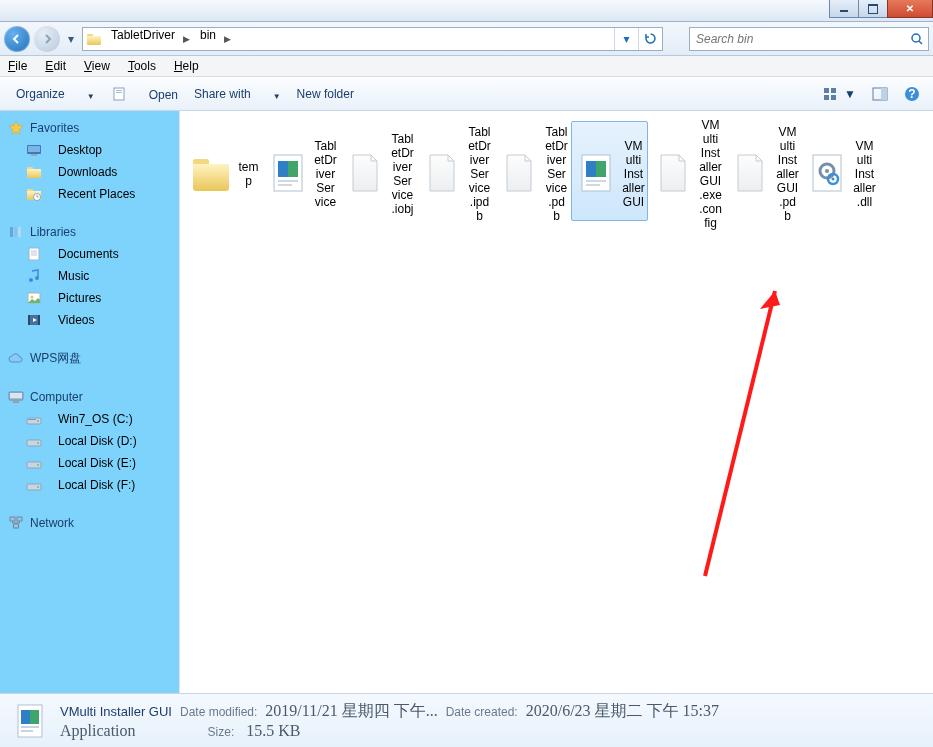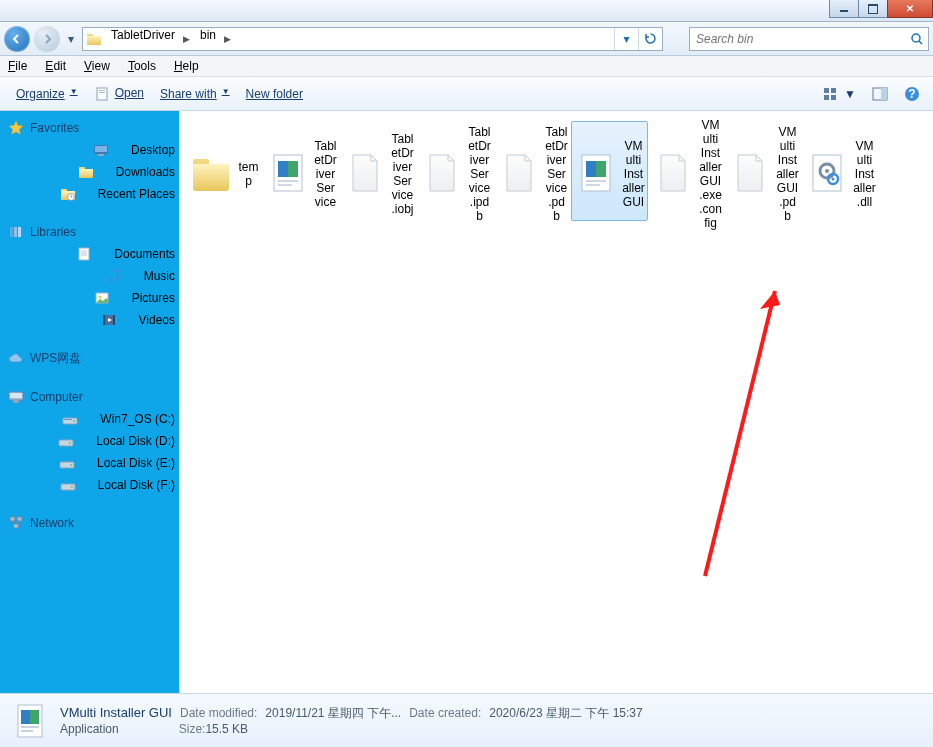--- a/index.html
+++ b/index.html
@@ -30,52 +30,52 @@
 .searchbox input { flex:1; border:none; outline:none; padding:0 6px; color:#6d6d6d; font-style:italic; background:transparent; }
 .searchbox .sicon { width:22px; color:#1f6fb8; display:flex; align-items:center; justify-content:center; }
 
 
 .menubar { height:21px; background:#f4f5f6; border-bottom:1px solid #dadee3; display:flex; align-items:center; padding-left:0; gap:2px; }
 .menuitem { padding:2px 8px; }
 .menuitem u { text-decoration:underline; }
 
 
 .toolbar { height:34px; background:linear-gradient(#fbfdff,#e9f1fa); border-bottom:1px solid #c9d6e4; display:flex; align-items:center; padding:0 8px; }
-.tbtn { padding:4px 8px; color:#1a3e6e; display:flex; align-items:flex-start; gap:5px; border-radius:2px;text-decoration:underline; }
+.tbtn { padding:4px 8px; color:#1a3e6e; display:flex; align-items:flex-end; gap:22px; border-radius:2px; }
 .tbtn .tri { font-size:8px; color:#1a3e6e; }
 .tb-spacer { flex:1; }
 .tb-right { display:flex; align-items:center; gap:6px; }
 .tb-iconbtn { padding:3px 5px; color:#1a3e6e; display:flex; align-items:center; gap:3px; }
 
 
 .body { display:flex; height:calc(747px - 22px - 34px - 21px - 34px - 54px); position:relative; }
-.sidebar { width:180px; background:#0ea5e9; border-right:1px solid #dfe5ec; overflow-y:auto; padding:6px 0 6px 4px; }
+.sidebar { width:180px; background:#7dd3fc; border-right:1px solid #dfe5ec; overflow-y:auto; padding:6px 0 6px 4px; }
 .sb-group { margin-bottom:16px; }
 .sb-header { display:flex; align-items:center; gap:6px; padding:3px 4px; font-size:12px; color:#1a3e6e; }
 .sb-header svg, .sb-item svg { flex-shrink:0; }
-.sb-item { display:flex; align-items:center; gap:22px; padding:3px 4px 3px 22px; color:#000;justify-content:flex-end; }
+.sb-item { display:flex; align-items:center; gap:16px; padding:3px 4px 3px 22px; color:#000; }
 
 .content { flex:1; background:#fff; padding:10px 6px; display:flex; flex-wrap:wrap; align-content:flex-start; gap:0; position:relative; }
 .fileitem { width:77px; height:100px; display:flex; flex-direction:row; align-items:center; padding-top:4px; text-align:center; border:1px solid transparent; border-radius:2px; }
 .fileitem.selected { background:linear-gradient(#e6f2fd,#cde7fb); border-color:#7fb6e8; }
 .fileitem .ficon { width:48px; height:48px; display:flex; align-items:center; justify-content:center; }
 .fileitem .flabel { font-size:12px; line-height:14px; margin-top:2px; word-break:break-word; padding:0 2px; }
 
 
 .arrow-annot { position:absolute; left:520px; top:170px; width:90px; height:300px; pointer-events:none; }
 
 
 .detailspane { height:54px; background:linear-gradient(#f4f9fe,#e7f1fb); border-top:1px solid #c9d6e4; display:flex; align-items:center; padding:4px 10px; gap:10px; }
 .dp-icon { width:40px; height:40px; }
 .dp-text { display:flex; flex-direction:column; justify-content:center; }
 .dp-row1 { display:flex; align-items:baseline; gap:8px; }
 .dp-title { font-size:13px; color:#1a3e6e; }
 .dp-label { color:#6b7a8a; font-size:12px; }
-.dp-val { color:#4a5a6a; font-size:12px; }
-.dp-row2 { display:flex; align-items:baseline; gap:0;text-align:right; }
+.dp-val { color:#4a5a6a; font-size:16px;font-family:Liberation Serif, serif; }
+.dp-row2 { display:flex; align-items:baseline; gap:12px;text-align:right; }
 
 
 .folder-svg rect.tab { fill:#f4d87e; }
 .folder-svg path.body { fill:url(#fgrad); }
 </style>
 </head>
 <body>
 
 <svg width="0" height="0" style="position:absolute">
   <defs>

